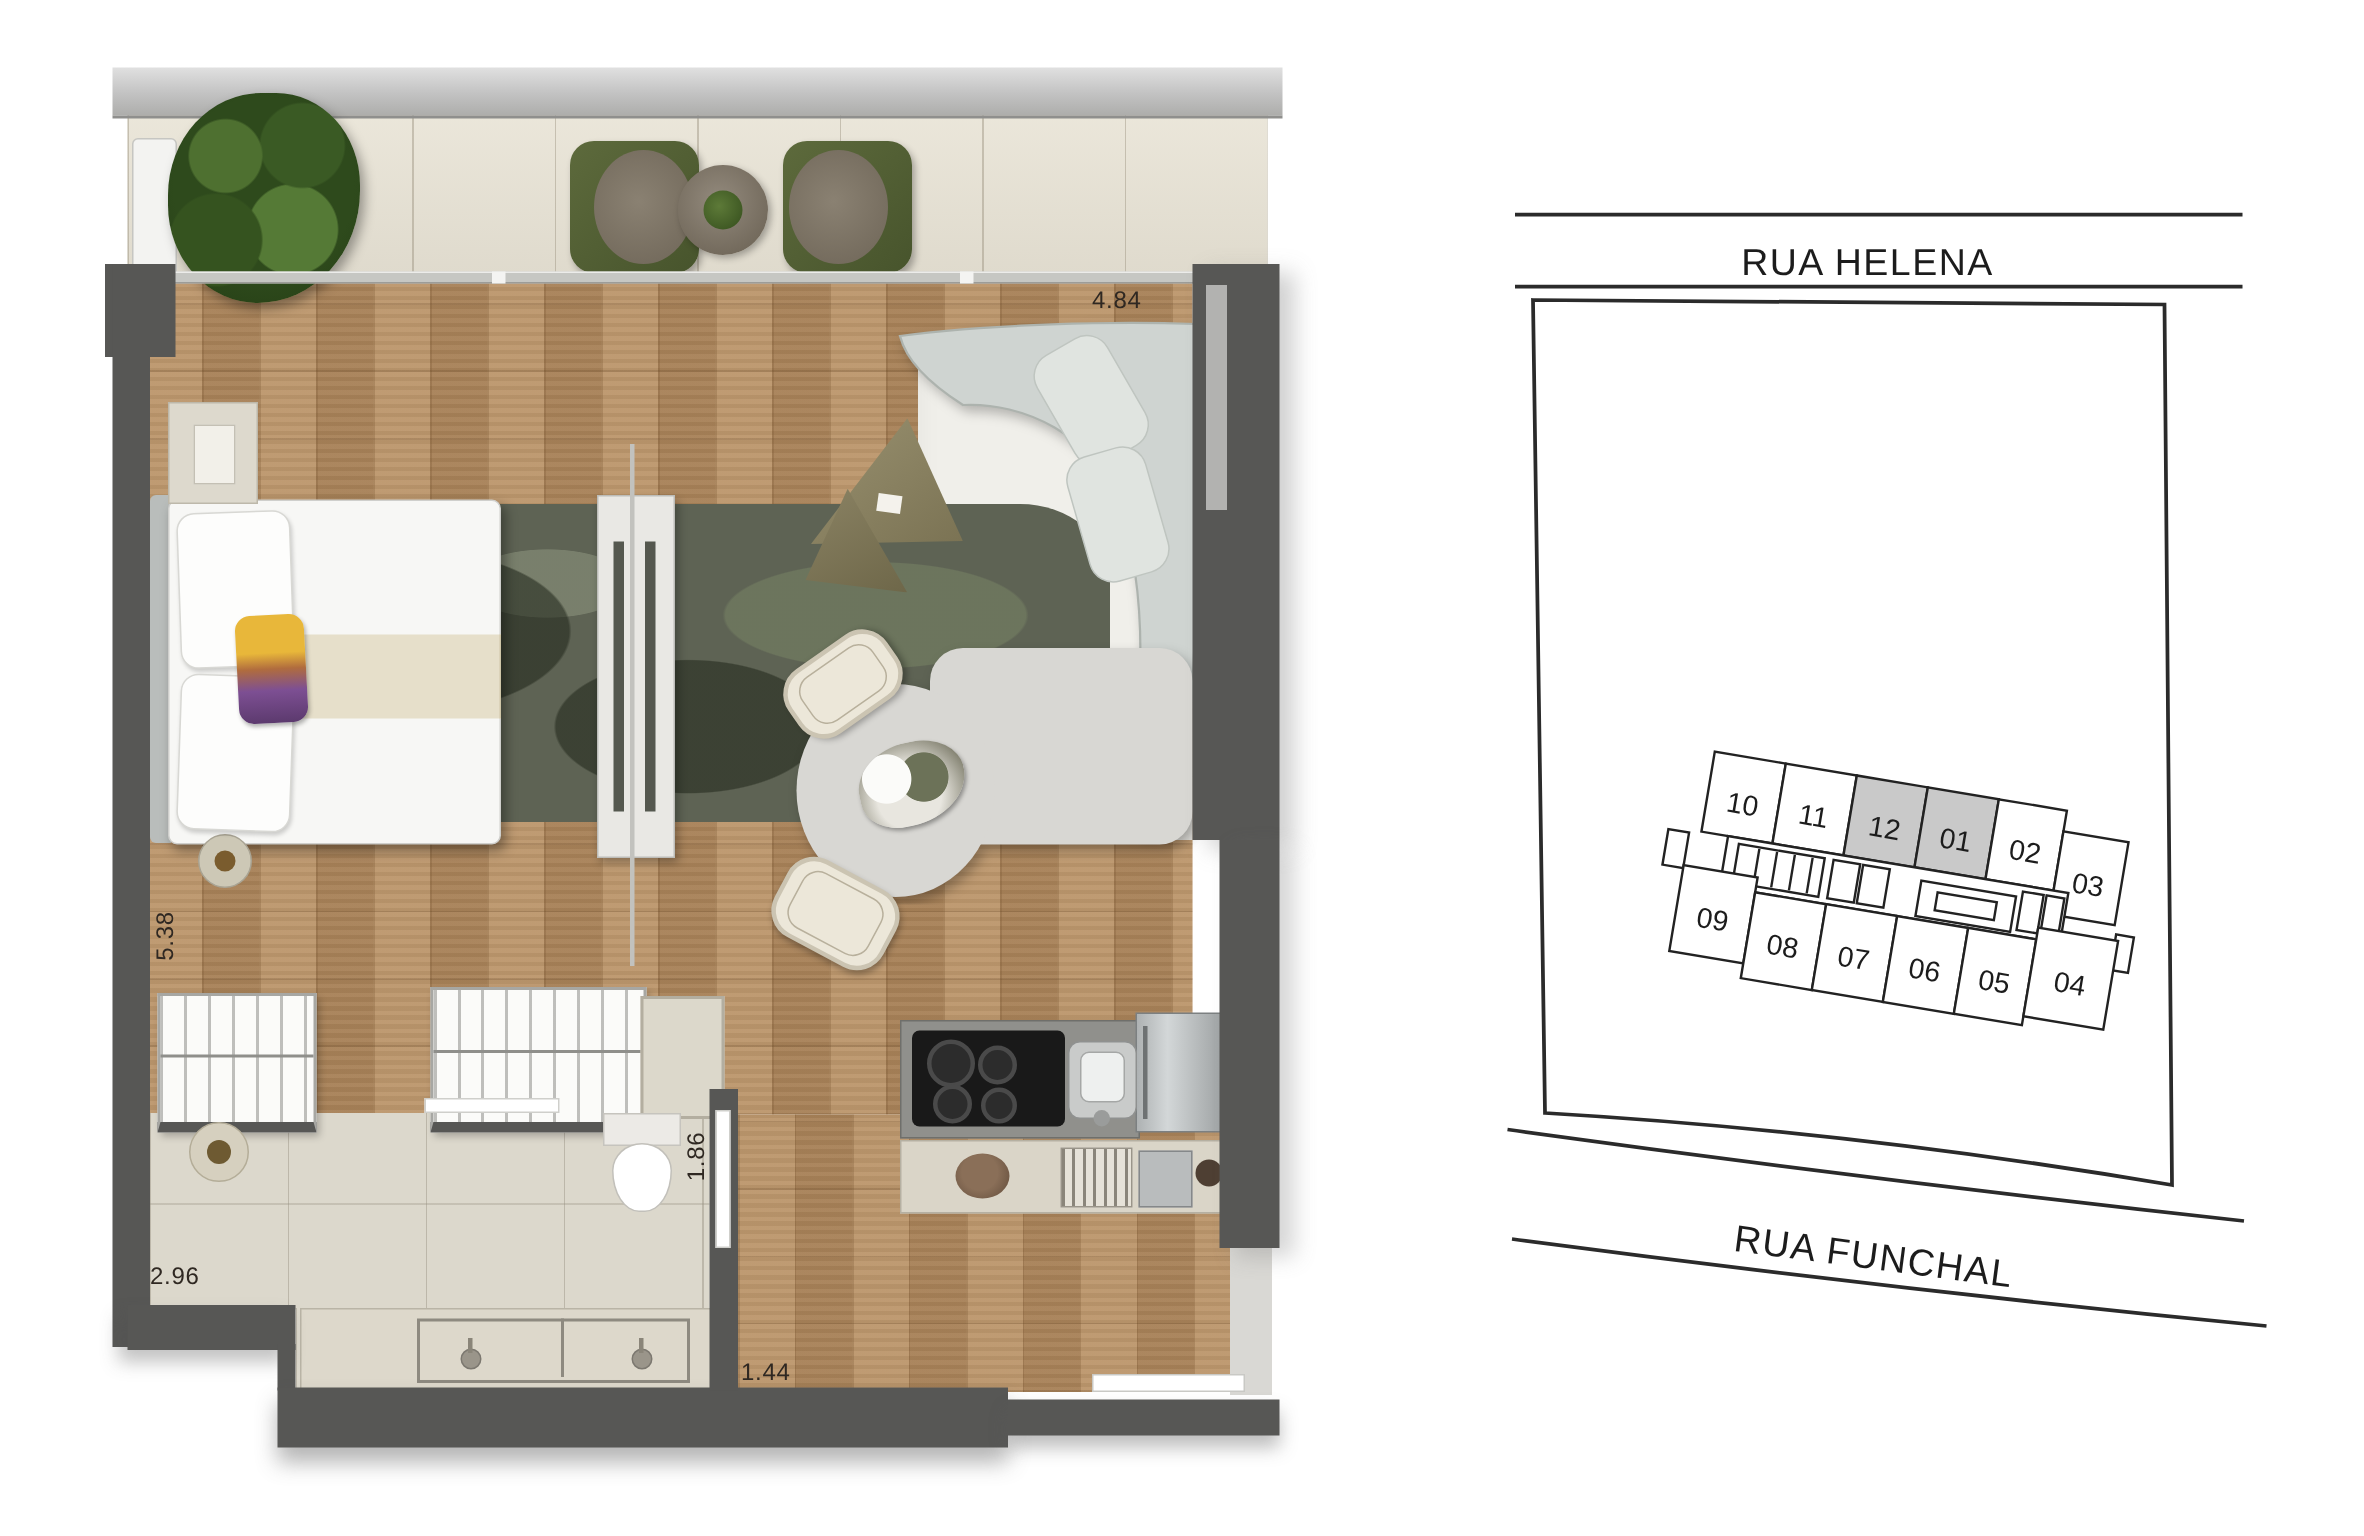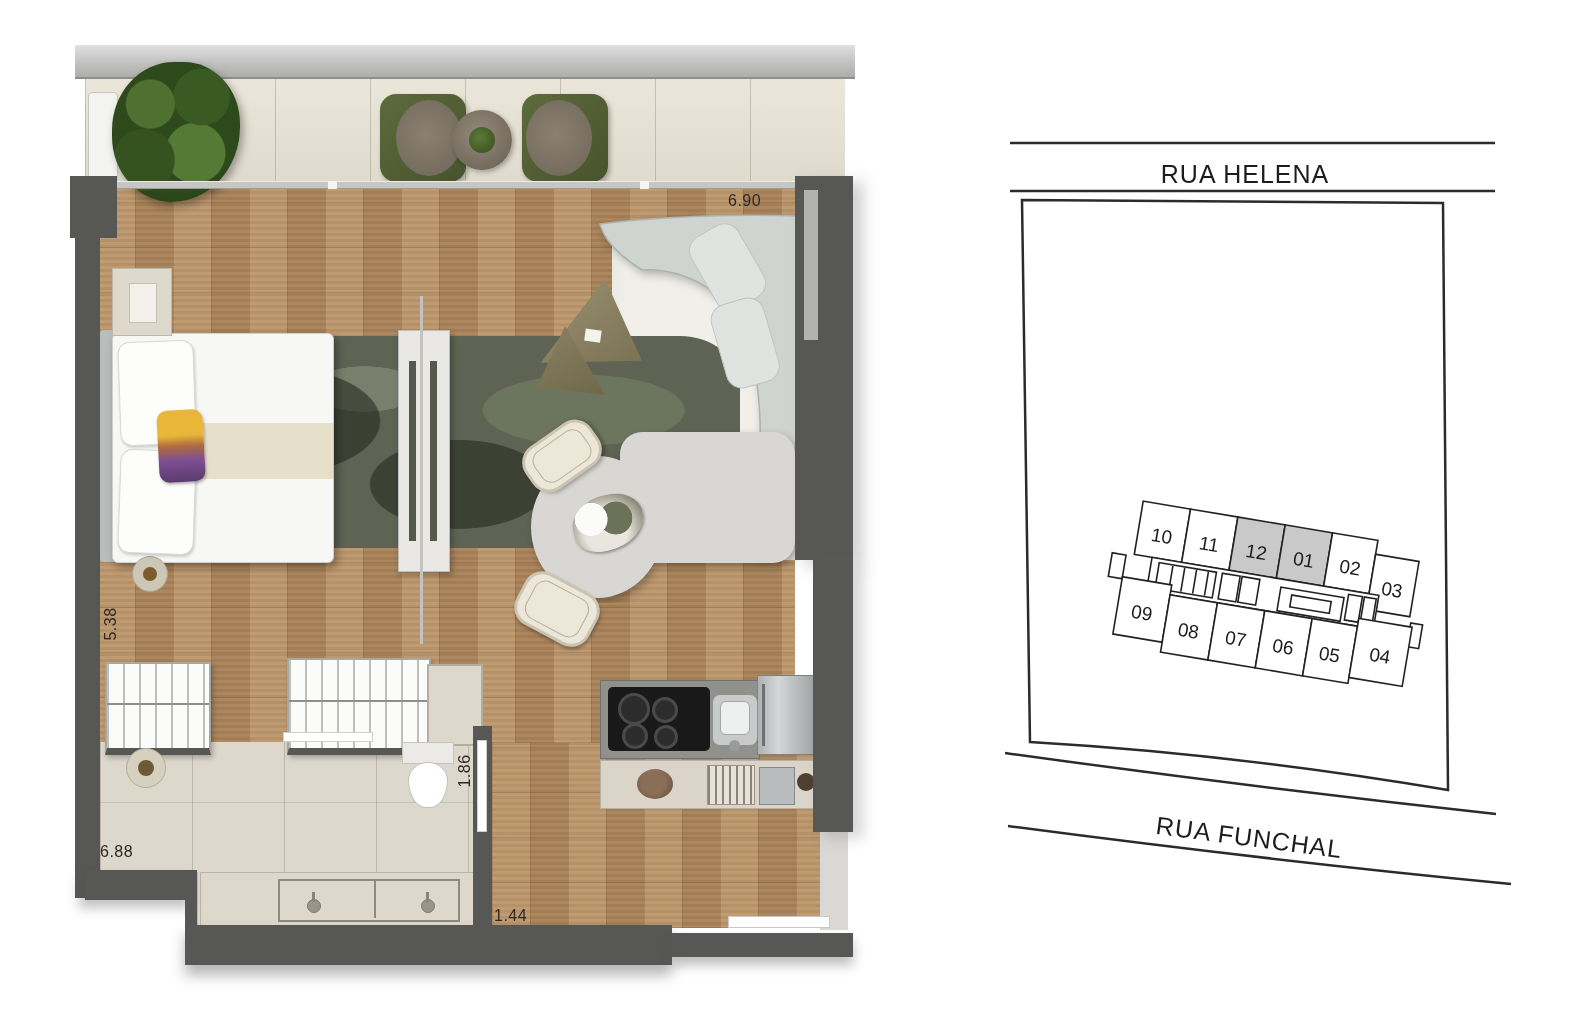--- a/index.html
+++ b/index.html
@@ -306,24 +306,24 @@
   <div class="abs wall" id="wall-left"></div>
   <div class="abs wall" id="wall-bl-horiz"></div>
   <div class="abs wall" id="wall-bl-step"></div>
   <div class="abs wall" id="wall-bottom"></div>
   <div class="abs wall" id="wall-bottom-right"></div>
   <div class="abs wall" id="wall-right-upper"></div>
   <div class="abs wall" id="wall-right-lower"></div>
   <div class="abs wall" id="bath-wall-right"></div>
   <div class="abs" id="door-panel-right"></div>
 
-  <div class="abs dim" id="dim-690">6.90</div>
+  <div class="abs dim" id="dim-690">4.84</div>
   <div class="abs dim" id="dim-538">5.38</div>
   <div class="abs dim" id="dim-186">1.86</div>
-  <div class="abs dim" id="dim-375">6.88</div>
+  <div class="abs dim" id="dim-375">2.96</div>
   <div class="abs dim" id="dim-338">1.44</div>
 
   <svg class="abs" id="siteplan" width="540" height="780" viewBox="0 0 540 780">
 
     <line x1="30" y1="23" x2="515" y2="23" stroke="#2b2b2b" stroke-width="2.5"></line>
     <text class="street-label" x="265" y="63" text-anchor="middle">RUA HELENA</text>
     <line x1="30" y1="71" x2="515" y2="71" stroke="#2b2b2b" stroke-width="2.5"></line>
 
     <path d="M42,80 L463,83 L468,670 Q255,634 50,622 Z" fill="none" stroke="#2b2b2b" stroke-width="2.5"></path>
 

